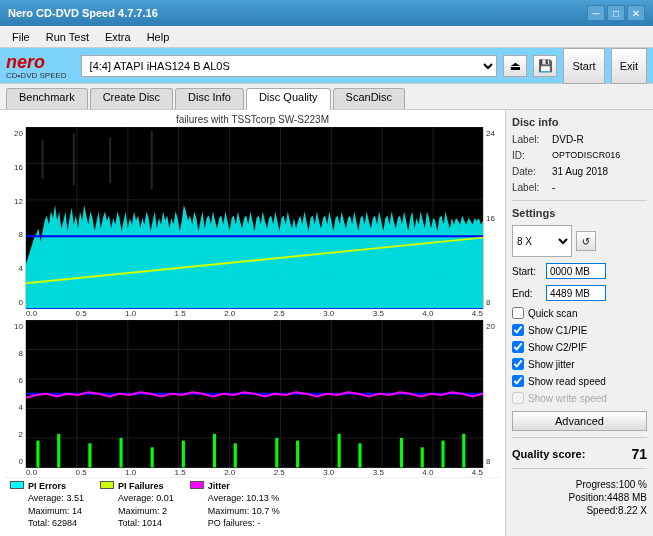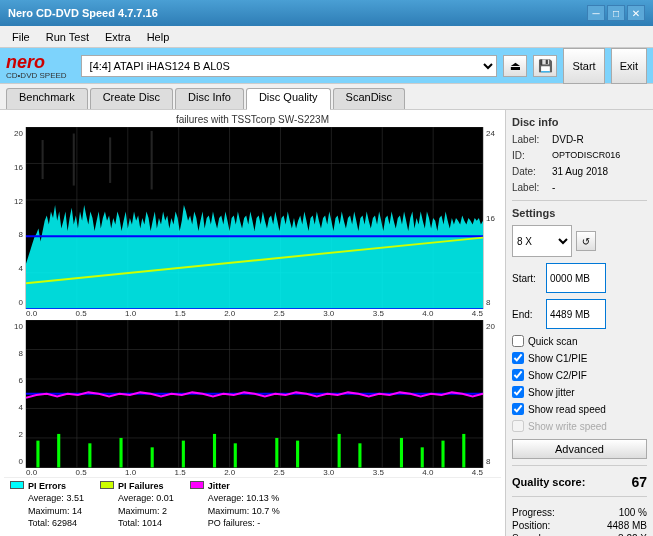--- a/index.html
+++ b/index.html
@@ -169,21 +169,21 @@
     .speed-select {
       width: 60px;
       height: 32px;
       border: 1px solid #aaa;
       background: white;
       font-size: 10px;
     }
 
     .mb-input {
       width: 60px;
-      height: 30px;
+      height: 16px;
       border: 1px solid #0078d7;
       font-size: 10px;
       text-align: left;
       padding: 0 3px;
       background: white;
     }
 
     .checkbox-row {
       display: flex;
       align-items: center;
@@ -209,21 +209,21 @@
       justify-content: space-between;
       align-items: center;
       font-size: 11px;
       font-weight: bold;
       margin-top: 2px;
     }
 
     .progress-section { margin-top: 4px; }
     .progress-row {
       display: flex;
-      justify-content: space-between;
+      justify-content: flex-end;
       font-size: 10px;
       margin-bottom: 2px;
     }
 
     .separator {
       border: none;
       border-top: 1px solid #ccc;
       margin: 2px 0;
     }
 
@@ -536,21 +536,21 @@
       <input type="checkbox" disabled="" style="">
       <span style="color:#aaa;">Show write speed</span>
     </div>
 
     <button class="advanced-btn">Advanced</button>
 
     <hr class="separator">
 
     <div class="quality-score-row">
       <span>Quality score:</span>
-      <span style="font-size:14px; color:#000;">67</span>
+      <span style="font-size:14px; color:#000;">71</span>
     </div>
 
     <hr class="separator">
 
     <div class="progress-section">
       <div class="progress-row">
         <span>Progress:</span>
         <span>100 %</span>
       </div>
       <div class="progress-row">

